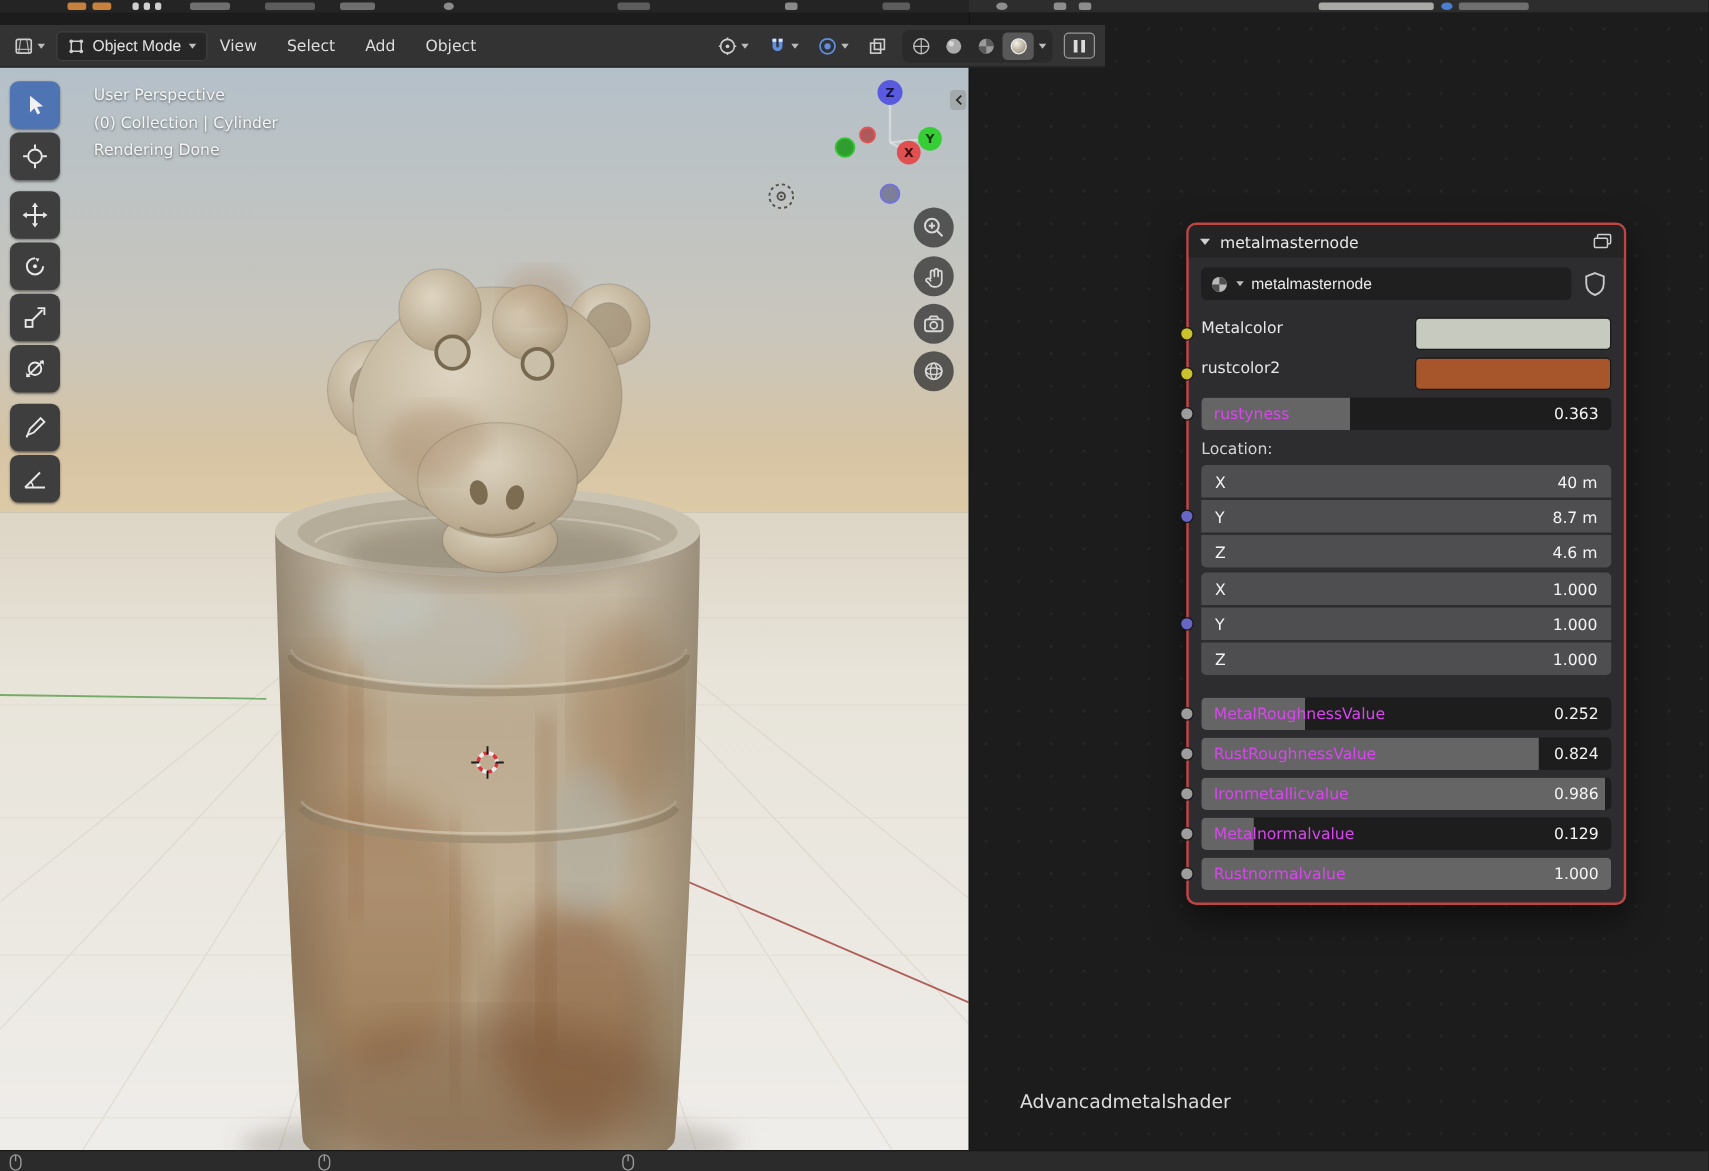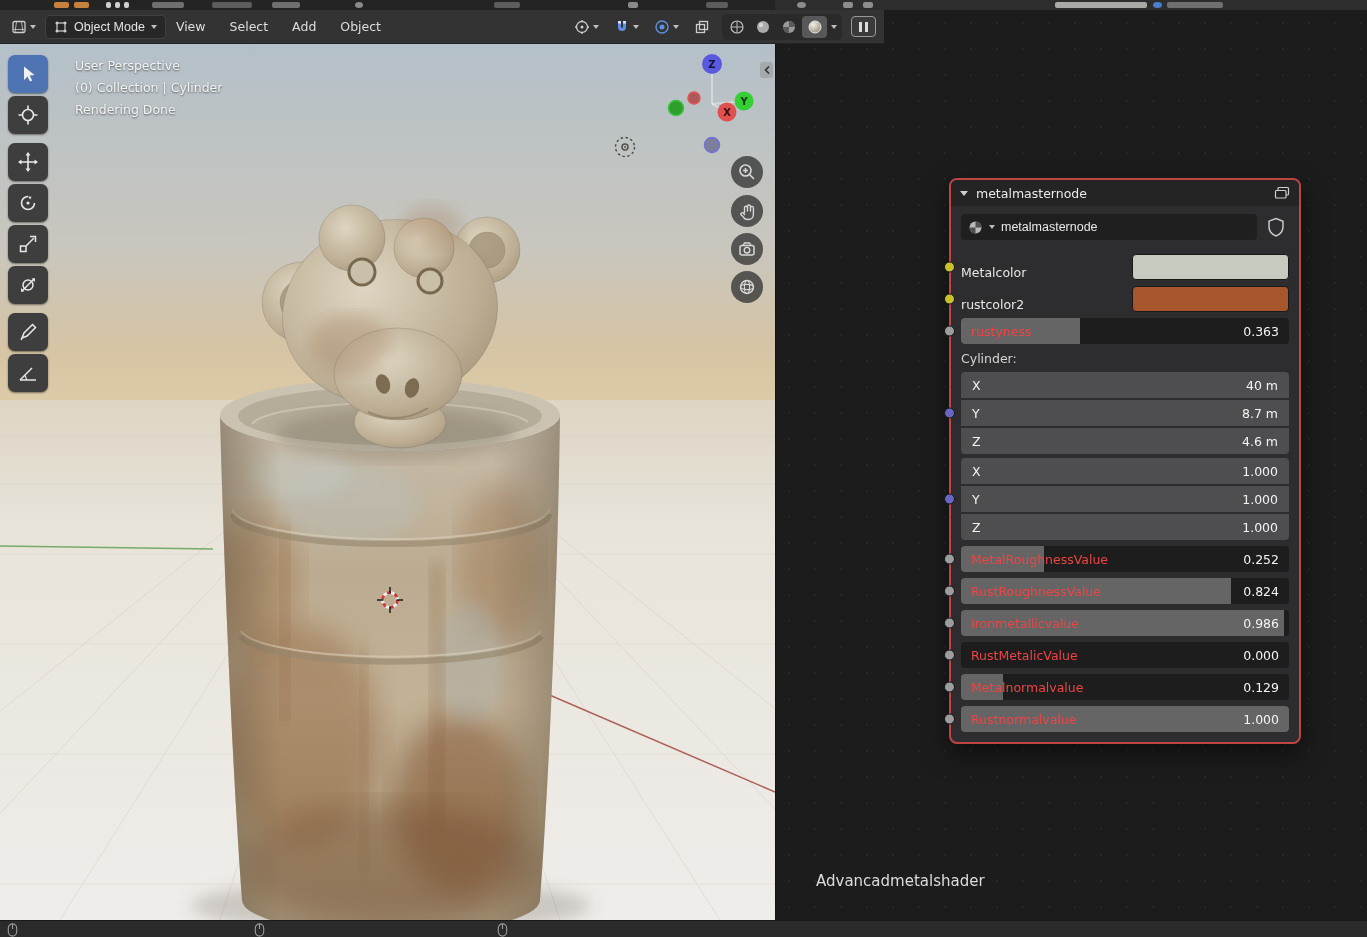--- a/index.html
+++ b/index.html
@@ -7,21 +7,21 @@
   svg text { font-family:"DejaVu Sans",sans-serif; }
   .app { position:relative; width:1367px; height:937px; background:#1c1c1c; overflow:hidden;
          font-family:"DejaVu Sans",sans-serif; font-size:12px; color:#d9d9d9; }
 
   
   .topbar { position:absolute; left:0; top:0; width:775px; height:10px; background:#242424; }
   .ne-topstrip { position:absolute; left:775px; top:0; right:0; height:10px; background:#2d2d2d; }
   .chip { position:absolute; top:2px; height:6px; border-radius:2px; }
 
   
-  .vp { position:absolute; left:0; top:10px; width:884px; height:910px; overflow:hidden; background:#9aa0a0; }
+  .vp { position:absolute; left:0; top:20px; width:884px; height:910px; overflow:hidden; background:#9aa0a0; }
   .vp-header { position:absolute; left:0; top:0; width:100%; height:34px; background:#333333;
                border-bottom:1px solid #222; display:flex; align-items:center; padding:0 8px; gap:6px; z-index:30; }
   .hbtn { background:transparent; border:none; display:flex; align-items:center; gap:3px; color:#d8d8d8;
           padding:2px 3px; border-radius:3px; }
   .mode-dd { background:#272727; border:1px solid #404040; border-radius:4px; height:24px; display:flex;
              align-items:center; gap:6px; padding:0 8px; color:#e3e3e3; font-size:12.5px; }
   .chev { width:0; height:0; border-left:3.5px solid transparent; border-right:3.5px solid transparent;
           border-top:4.5px solid #bdbdbd; display:inline-block; }
   .menus { display:flex; gap:24px; margin-left:4px; }
   .menu { color:#dedede; font-size:12.5px; }
@@ -67,27 +67,27 @@
   .node-body { padding:8px 10px 10px; }
 
   .nrow { position:relative; height:26px; margin-bottom:6px; }
   .matrow { margin-bottom:14px; display:flex; gap:6px; align-items:center; }
   .mat-field { flex:1; height:26px; background:#1f1f1f; border-radius:4px; display:flex; align-items:center;
                gap:6px; padding:0 7px; color:#e9e9e9; border:none; font-size:12.5px; }
   .mat-name { flex:1; text-align:left; }
   .shield-btn { width:26px; height:26px; background:transparent; border:none; display:flex;
                 align-items:center; justify-content:center; }
 
-  .colorrow { display:flex; align-items:flex-end; }
+  .colorrow { display:flex; align-items:flex-start; }
   .clabel { flex:1; color:#e6e6e6; font-size:12.5px; }
   .swatch { width:157px; height:26px; border-radius:4px; border:1px solid #191919; }
 
   .slbox { position:absolute; inset:0; background:#1d1d1d; border-radius:4px; overflow:hidden; }
   .slbox .fill { position:absolute; top:0; left:0; bottom:0; background:#656565; }
-  .sl-label { position:absolute; left:10px; top:50%; transform:translateY(-50%); color:#ef4444; z-index:2; font-size:12.5px; }
+  .sl-label { position:absolute; left:10px; top:50%; transform:translateY(-50%); color:#d946ef; z-index:2; font-size:12.5px; }
   .sl-value { position:absolute; right:10px; top:50%; transform:translateY(-50%); color:#f3f3f3; z-index:2; font-size:12.5px; }
 
   .nheading { color:#d4d4d4; font-size:12.5px; margin:6px 0 4px; line-height:18px; }
   .vecgroup { margin-bottom:4px; }
   .vrow { position:relative; height:26px; margin-bottom:2px; background:#4e4e51; display:flex; align-items:center;
           justify-content:space-between; padding:0 11px; color:#f3f3f3; font-size:12.5px; }
   .vecgroup .vrow:first-child { border-radius:4px 4px 0 0; }
   .vecgroup .vrow:last-child { border-radius:0 0 4px 4px; margin-bottom:0; }
 
   .socket { position:absolute; left:-17px; top:50%; transform:translateY(-50%); width:11px; height:11px;
@@ -515,21 +515,21 @@
 
         <div class="nrow">
           <span class="socket val"></span>
           <div class="slbox">
             <div class="fill" style="width: 36.3%;"></div>
           </div>
           <span class="sl-label">rustyness</span>
           <span class="sl-value">0.363</span>
         </div>
 
-        <div class="nheading">Cylinder:</div>
+        <div class="nheading">Location:</div>
         <div class="vecgroup">
           <div class="vrow">
             <span>X</span>
             <span>40 m</span>
           </div>
           <div class="vrow">
             <span class="socket vec"></span>
             <span>Y</span>
             <span>8.7 m</span>
           </div>
@@ -548,21 +548,21 @@
             <span class="socket vec"></span>
             <span>Y</span>
             <span>1.000</span>
           </div>
           <div class="vrow">
             <span>Z</span>
             <span>1.000</span>
           </div>
         </div>
 
-        <div class="nrow" style="margin-top:6px">
+        <div class="nrow" style="margin-top:18px">
           <span class="socket val"></span>
           <div class="slbox">
             <div class="fill" style="width: 25.2%;"></div>
           </div>
           <span class="sl-label">MetalRoughnessValue</span>
           <span class="sl-value">0.252</span>
         </div>
         <div class="nrow">
           <span class="socket val"></span>
           <div class="slbox">
@@ -571,28 +571,20 @@
           <span class="sl-label">RustRoughnessValue</span>
           <span class="sl-value">0.824</span>
         </div>
         <div class="nrow">
           <span class="socket val"></span>
           <div class="slbox">
             <div class="fill" style="width: 98.6%;"></div>
           </div>
           <span class="sl-label" actable="false">Ironmetallicvalue</span>
           <span class="sl-value">0.986</span>
-        </div>
-        <div class="nrow">
-          <span class="socket val"></span>
-          <div class="slbox">
-            <div class="fill" style="width: 0%;"></div>
-          </div>
-          <span class="sl-label">RustMetalicValue</span>
-          <span class="sl-value">0.000</span>
         </div>
         <div class="nrow">
           <span class="socket val"></span>
           <div class="slbox">
             <div class="fill" style="width: 12.9%;"></div>
           </div>
           <span class="sl-label">Metalnormalvalue</span>
           <span class="sl-value">0.129</span>
         </div>
         <div class="nrow" style="margin-bottom:0">

